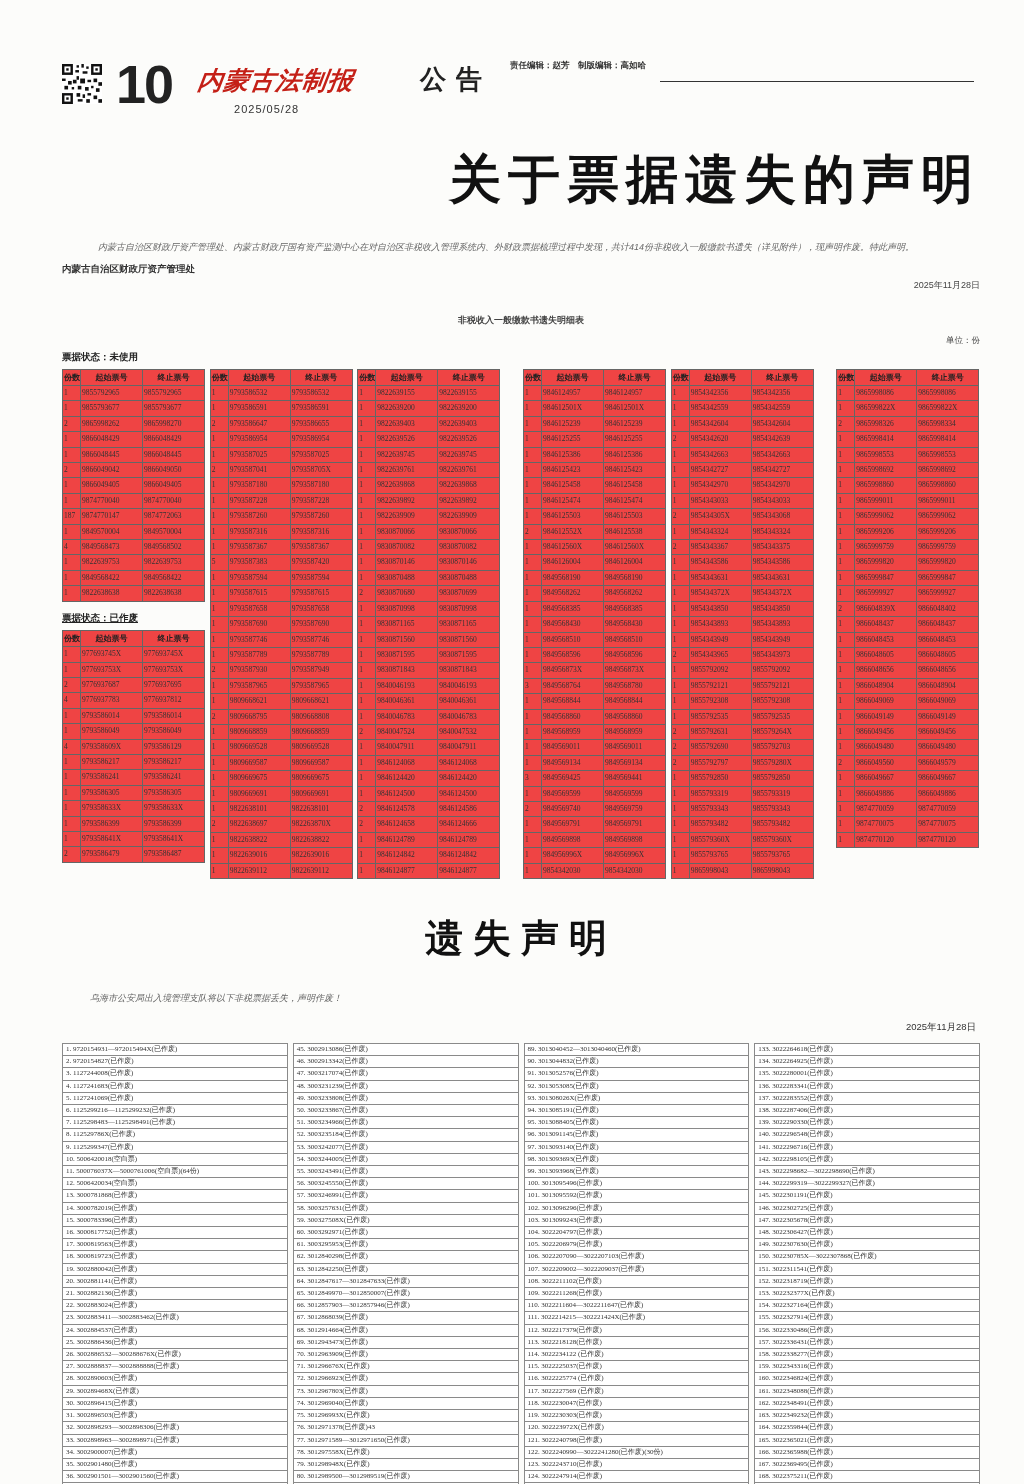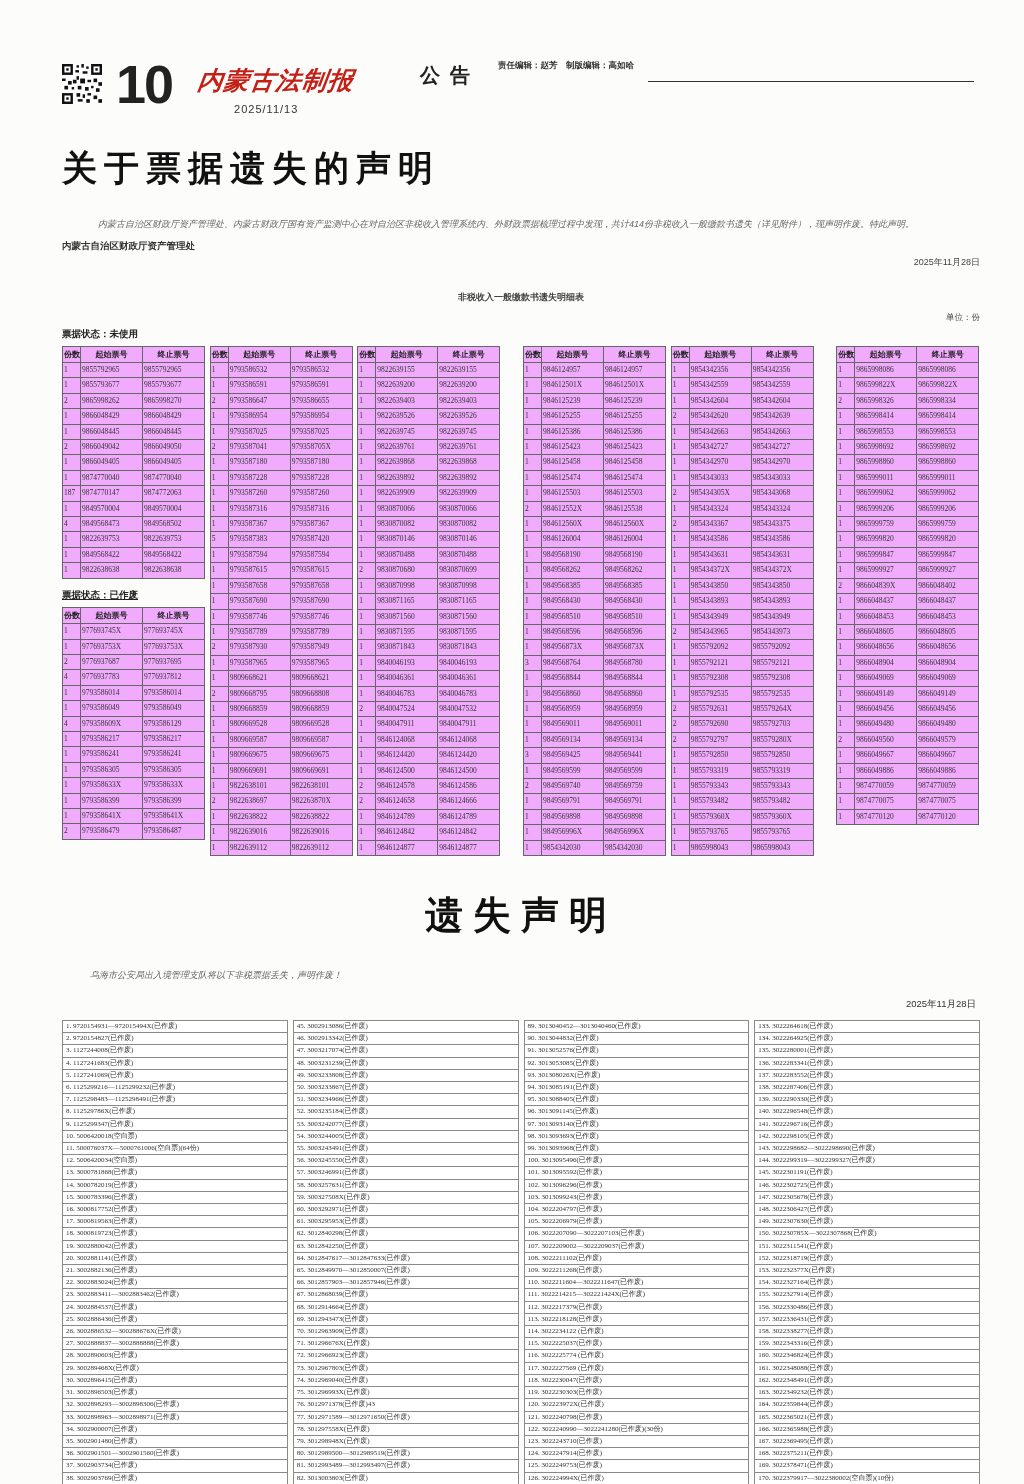--- a/index.html
+++ b/index.html
@@ -7,39 +7,39 @@
   body { width:1024px; min-height:1484px; margin:0 auto; font-family:"Liberation Sans",sans-serif; color:#222; }
   .sheet { width:1024px; min-height:1484px; background:#fcfcfa; padding:60px 44px 20px 62px; position:relative; }
 
   
   .hdr { display:flex; align-items:flex-start;justify-content:center; }
   .qr { width:40px; height:40px; margin-top:4px; }
   .pagenum { font-size:54px; font-weight:bold; line-height:48px; margin:0 26px 0 14px; letter-spacing:-2px; }
   .mast { margin-top:4px; }
   .mast-logo { color:#c42017; font-size:25px; font-weight:900; font-style:italic; letter-spacing:1px; transform:skewX(-8deg); display:inline-block; white-space:nowrap; }
   .mast-date { font-size:11px; color:#333; margin:6px 0 0 36px; letter-spacing:1px; }
-  .sect { font-size:20px; font-weight:900; letter-spacing:10px; margin:2px 0 0 66px; }
+  .sect { font-size:26px; font-weight:900; letter-spacing:10px; margin:2px 0 0 66px; }
   .edline { flex:1; display:flex; align-items:flex-end; margin:0 0 0 18px; padding-bottom:4px; }
   .editors { font-size:8.5px; font-weight:bold; color:#333; white-space:nowrap; margin-bottom:14px; }
   .edrule { flex:1; border-bottom:1.5px solid #333; margin:0 6px 4px 14px; }
 
   
-  .big-title { text-align:left; font-size:35px; font-weight:900; letter-spacing:7px; margin-top:30px; color:#111; }
+  .big-title { text-align:right; font-size:52px; font-weight:900; letter-spacing:7px; margin-top:30px; color:#111; }
   .n1-body { font-size:9px; color:#666; line-height:1.5; margin:26px 18px 0 18px; text-indent:2em;font-style:italic; }
   .n1-sign { text-align:left; font-size:9.5px; font-weight:bold; color:#333; margin-top:8px; }
   .n1-date { text-align:right; font-size:9px; color:#444; margin-top:3px; }
   .tbl-caption { text-align:center; font-size:9px; font-weight:bold; color:#444; margin-top:22px; }
   .unit { text-align:right; font-size:8.5px; color:#444; margin-top:8px; }
   .status { font-size:9.5px; font-weight:bold; color:#222; margin:4px 0 5px 0; }
 
   .cols { display:flex; margin-top:2px; }
   .tcol { width:144px; }
   .tcol + .tcol { margin-left:4px; }
   .tcol.gapL { margin-left:22px; }
-  .ttable { display:inline-block; border-left:1px solid #666; border-top:1px solid #666; background:#f0abfc; }
+  .ttable { display:inline-block; border-left:1px solid #666; border-top:1px solid #666; background:#ef4444; }
   .trow { display:flex; }
   .tc { border-right:1px solid #666; border-bottom:1px solid #666; font-size:7.5px; line-height:14.4px; padding:0 1px; color:#333; font-family:"Liberation Serif",serif; overflow:hidden; white-space:nowrap; }
   .tc0 { width:18px; }
   .tc1 { width:62px; }
   .tc2 { width:62px; }
   .thead .tc { font-family:"Liberation Sans",sans-serif; font-weight:bold; font-size:8px; text-align:center; line-height:15.5px; color:#222; }
   .status2 { margin-top:10px;text-decoration:underline; }
 
   
   .big-title2 { text-align:center; font-size:38px; font-weight:900; letter-spacing:10px; margin-top:34px; color:#111; }
@@ -92,21 +92,21 @@
         <rect x="21" y="24" width="3" height="2"></rect>
           <rect x="26" y="26" width="3" height="3"></rect>
           <rect x="30" y="29" width="3" height="3"></rect>
         <rect x="13" y="29" width="4" height="2"></rect>
           <rect x="20" y="29" width="3" height="3"></rect>
       </g>
     </svg>
     <div class="pagenum">10</div>
     <div class="mast">
       <span class="mast-logo">内蒙古法制报</span>
-      <div class="mast-date">2025/11/13</div>
+      <div class="mast-date">2025/05/28</div>
     </div>
     <div class="sect">公告</div>
     <div class="edline">
       <span class="editors">责任编辑：赵芳　制版编辑：高如哈</span>
       <span class="edrule"></span>
     </div>
   </div>
 
   <div class="big-title">关于票据遗失的声明</div>
   <div class="n1-body">内蒙古自治区财政厅资产管理处、内蒙古财政厅国有资产监测中心在对自治区非税收入管理系统内、外财政票据梳理过程中发现，共计414份非税收入一般缴款书遗失（详见附件），现声明作废。特此声明。</div>

